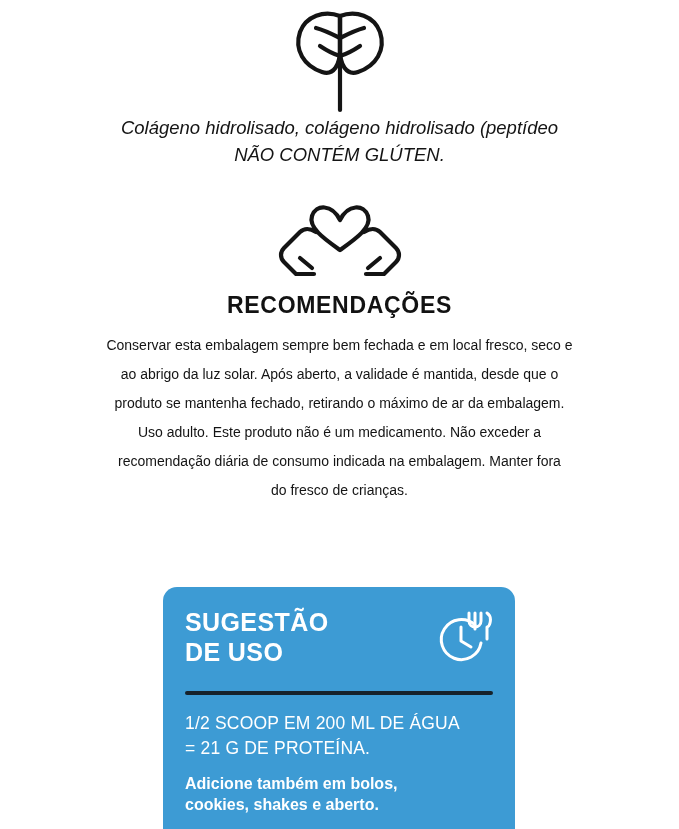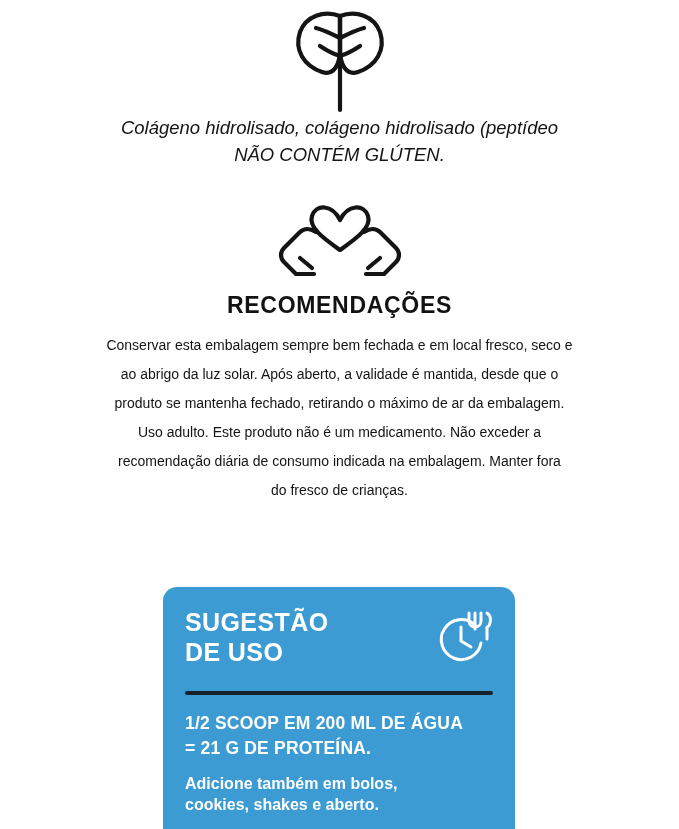--- a/index.html
+++ b/index.html
@@ -79,21 +79,21 @@
     color: #ffffff;
   }
   .card-rule {
     height: 4px;
     background: #16222b;
     margin: 20px 0 16px 0;
     border-radius: 2px;
   }
   .card-main {
     font-size: 17.5px;
-    font-weight: bold;
+    font-weight: normal;
     line-height: 25px;
     letter-spacing: 0.2px;
   }
   .card-sub {
     margin-top: 12px;
     font-size: 16px;
     font-weight: bold;
     line-height: 21px;
   }
   .clock-icon { margin-top: 2px; }

